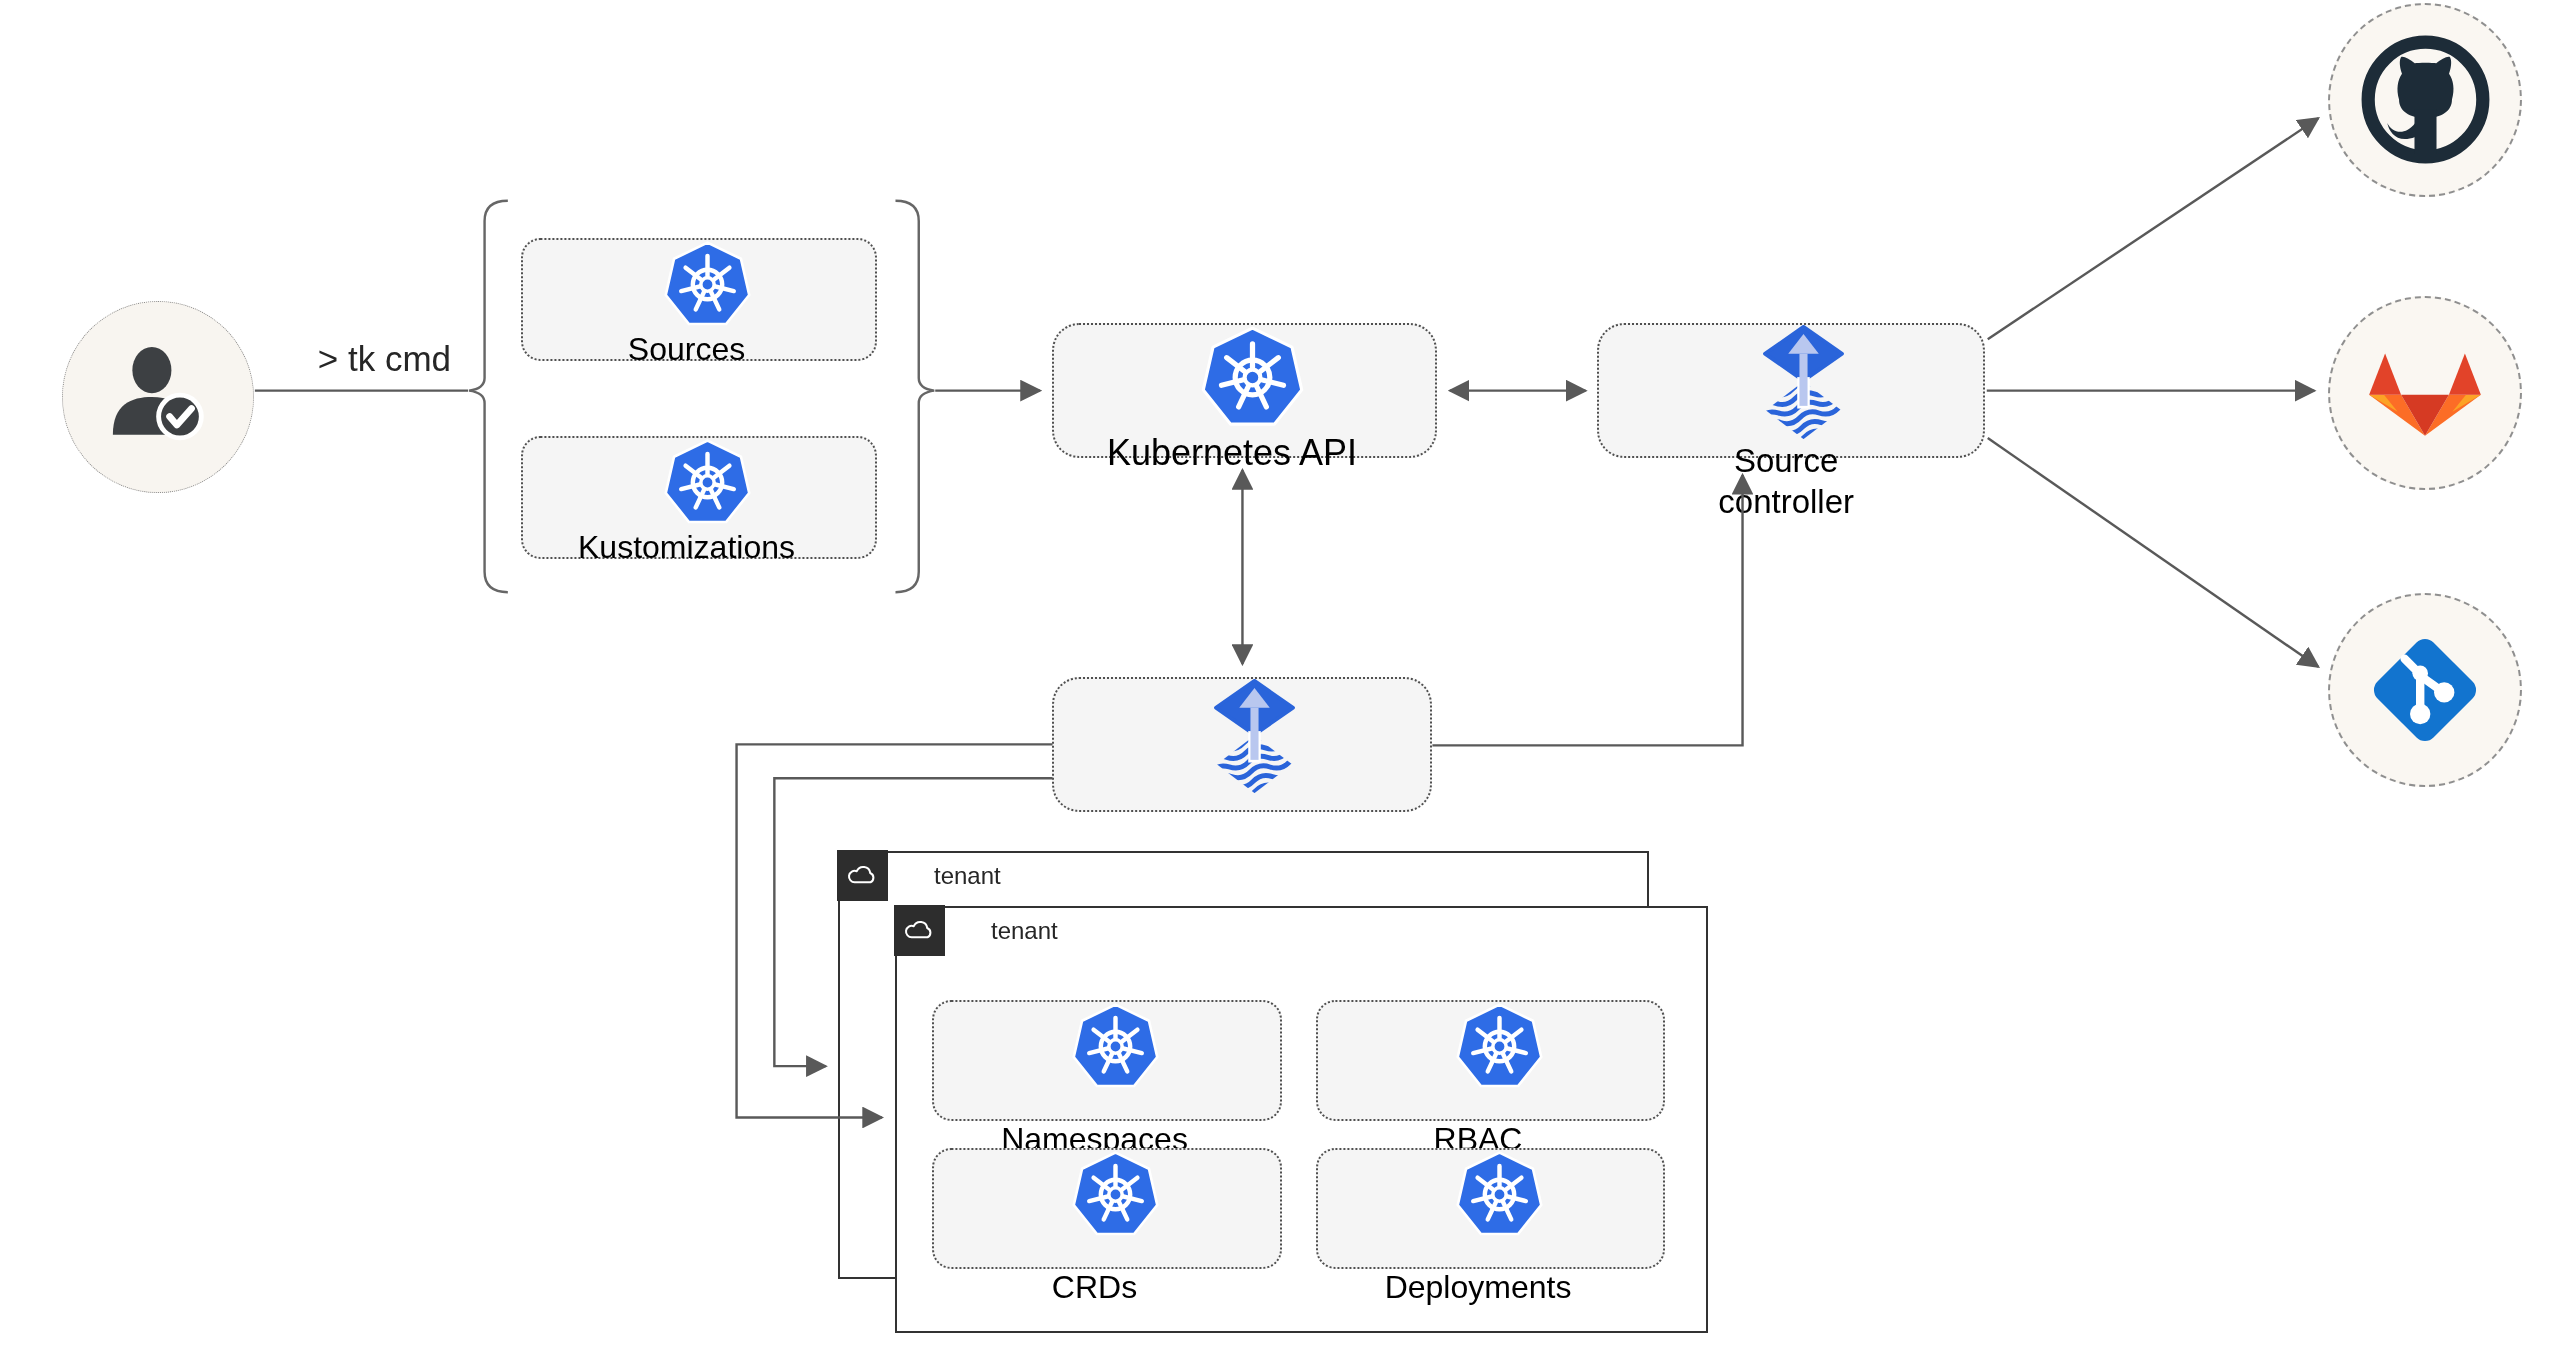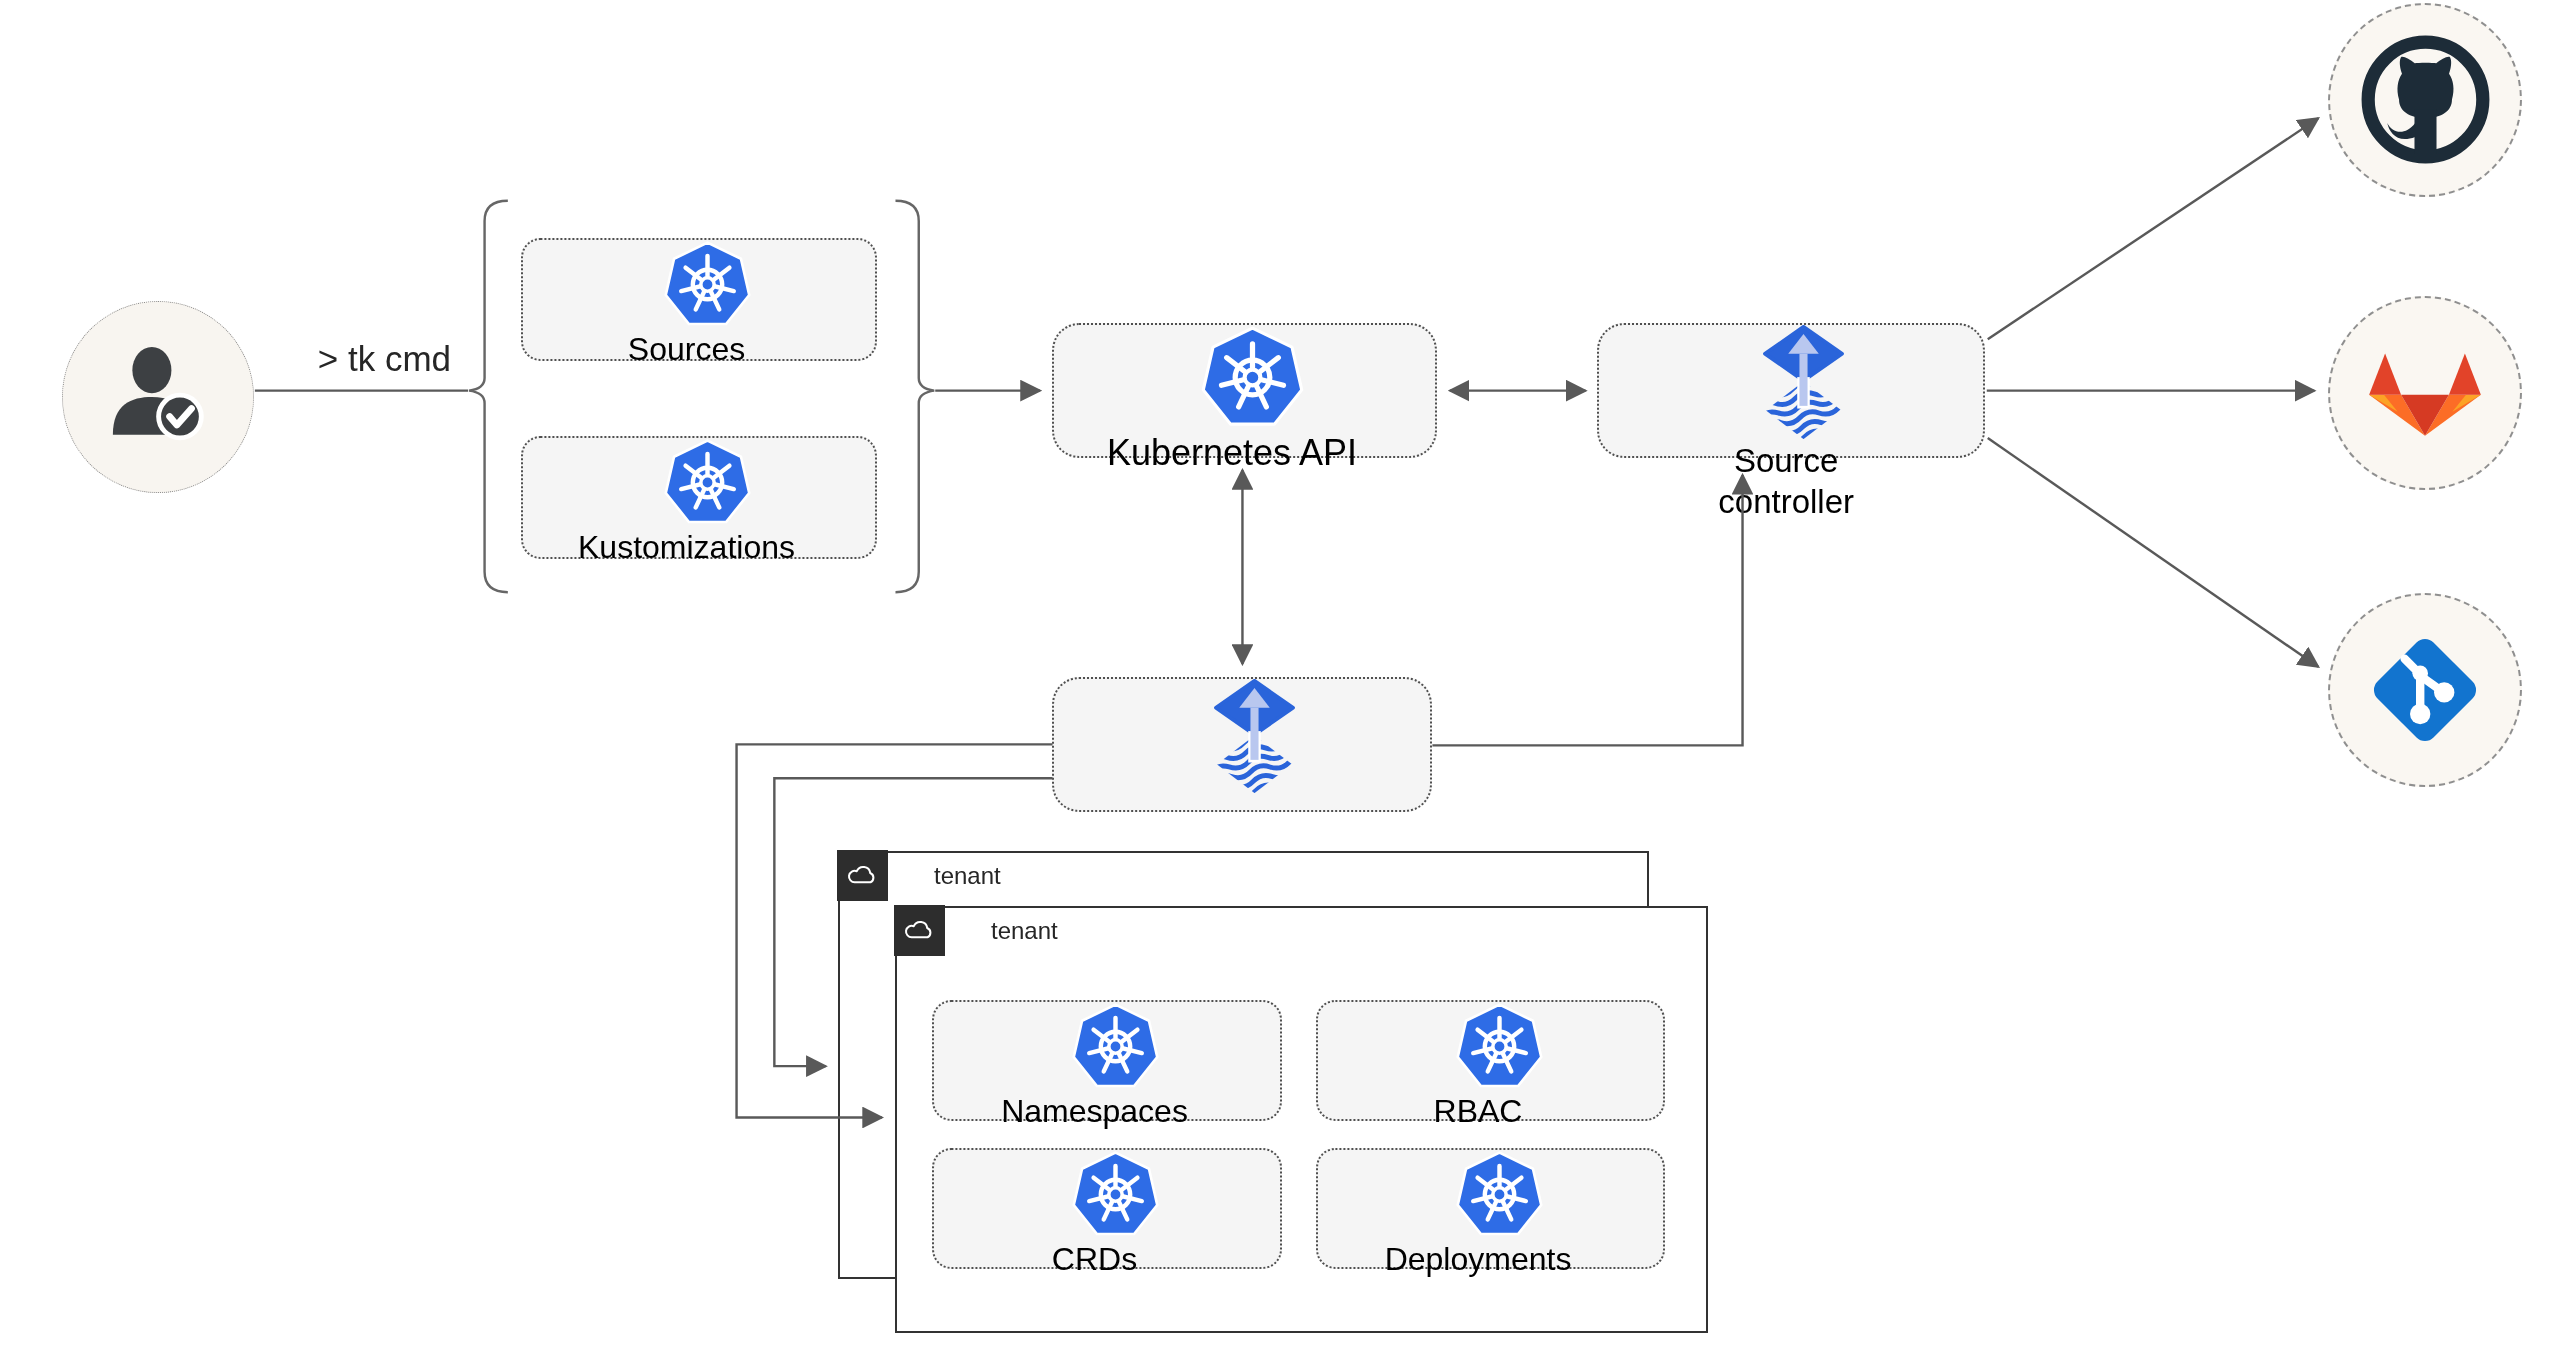--- a/index.html
+++ b/index.html
@@ -28,21 +28,21 @@
   .actor .icn{width:122px;height:122px;}
   .cmd-label{position:absolute;left:273px;top:339px;width:178px;text-align:right;
          font-size:35px;color:#262626;z-index:3;}
   
   .tenant{position:absolute;background:#ffffff;border:2.9px solid #333333;box-sizing:border-box;z-index:4;}
   .tenant .tab{position:absolute;left:-2.9px;top:-2.9px;width:51px;height:51px;background:#2d2d2d;
          display:flex;align-items:center;justify-content:center;}
   .tenant .tab svg{width:35px;height:35px;display:block;}
   .tenant .tenant-label{position:absolute;left:62px;top:-2.9px;height:51px;line-height:51px;
          font-size:24px;color:#262626;margin-left:32px;}
-  .tenant .node{z-index:5;}
+  .tenant .node{z-index:5;gap:28px;}
   
   .remote{position:absolute;width:194px;height:194px;border-radius:50%;background:#faf7f2;
          border:2.4px dashed #8f8f8f;box-sizing:border-box;z-index:3;
          display:flex;align-items:center;justify-content:center;}
   .gh-ic{width:147px;height:147px;}
   .gl-ic{width:114px;height:89px;}
   .git-ic{width:120px;height:120px;}
 </style>
 </head>
 <body>

